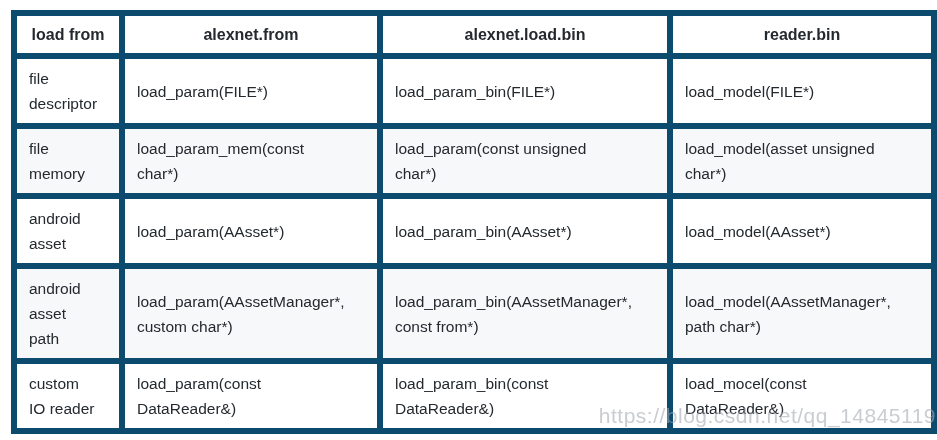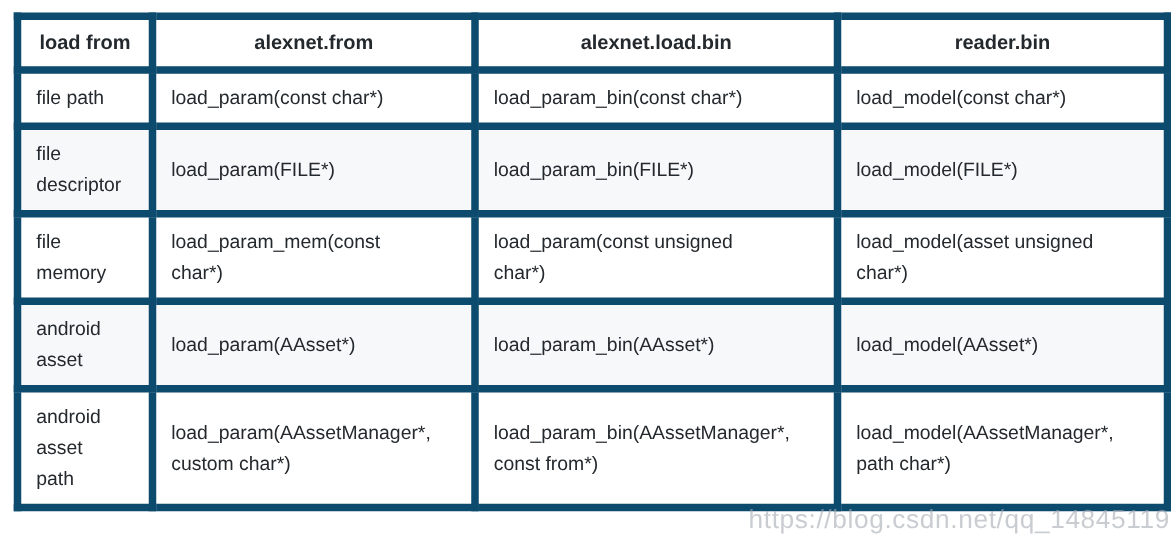--- a/index.html
+++ b/index.html
@@ -87,26 +87,20 @@
       <thead>
         <tr>
           <th>load from</th>
           <th>alexnet.from</th>
           <th>alexnet.load.bin</th>
           <th>reader.bin</th>
         </tr>
       </thead>
       <tbody>
         <tr>
-          <td>file path</td>
-          <td>load_param(const char*)</td>
-          <td>load_param_bin(const char*)</td>
-          <td>load_model(const char*)</td>
-        </tr>
-        <tr>
           <td>file
 descriptor</td>
           <td>load_param(FILE*)</td>
           <td>load_param_bin(FILE*)</td>
           <td>load_model(FILE*)</td>
         </tr>
         <tr>
           <td>file
 memory</td>
           <td>load_param_mem(const
@@ -127,19 +121,29 @@
           <td>android
 asset
 path</td>
           <td>load_param(AAssetManager*,
 custom char*)</td>
           <td>load_param_bin(AAssetManager*,
 const from*)</td>
           <td>load_model(AAssetManager*,
 path char*)</td>
         </tr>
+        <tr>
+          <td>custom
+IO reader</td>
+          <td>load_param(const
+DataReader&amp;)</td>
+          <td>load_param_bin(const
+DataReader&amp;)</td>
+          <td>load_mocel(const
+DataReader&amp;)</td>
+        </tr>
       </tbody>
     </table>
   </div>
 
   <div class="watermark">https://blog.csdn.net/qq_14845119</div>
 
 </div>
 
 </body></html>

